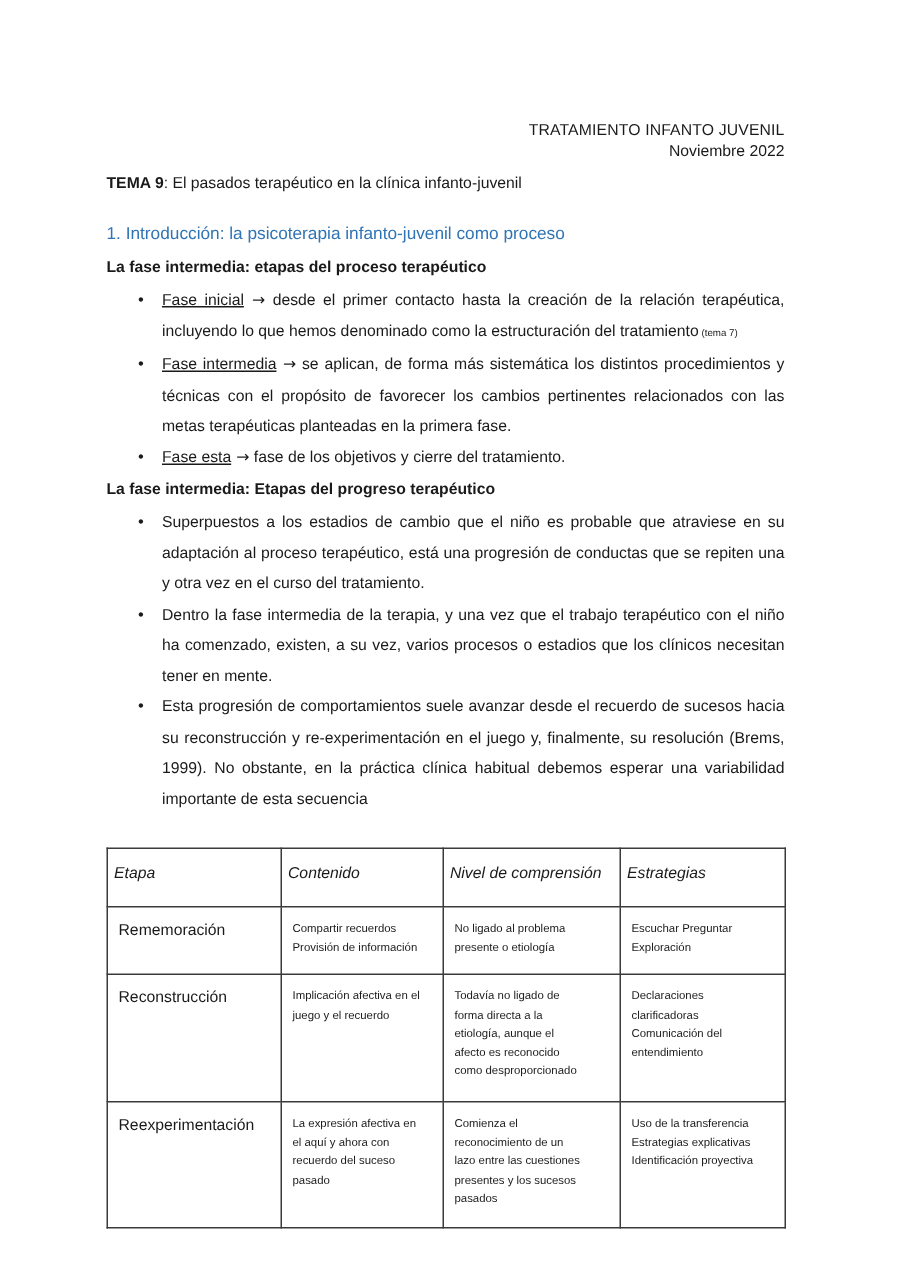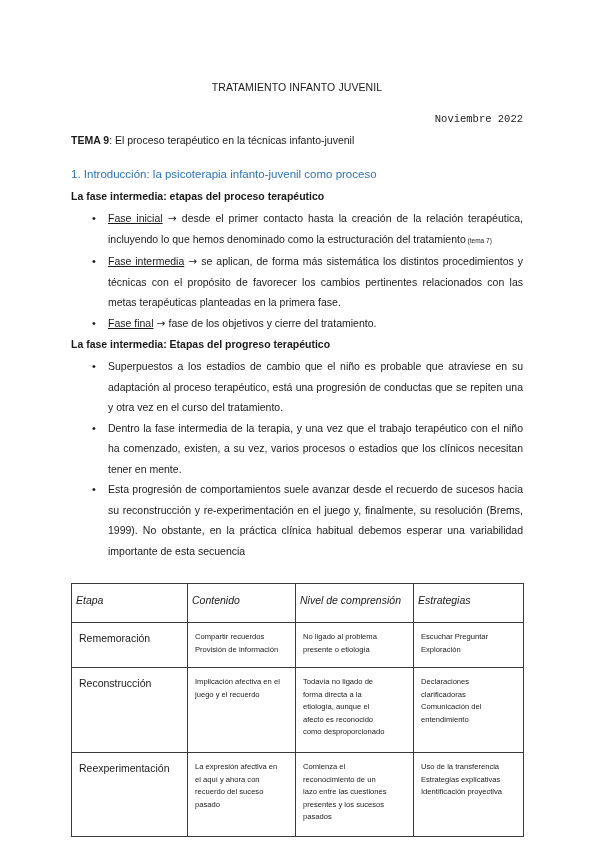--- a/index.html
+++ b/index.html
@@ -25,34 +25,33 @@
   }
   .content {
     position: absolute;
     left: 71px;
     top: 80px;
     width: 452px;
   }
 
   
   .doc-title {
-    text-align: center;
+    text-align: right;
     font-size: 10.5px;
     letter-spacing: 0.1px;
     color: #1a1a1a;
-    margin: 0 0 18px 0;
+    margin: 0 0 0 0;
     line-height: 14px;
   }
   .date-line {
     text-align: right;
     font-size: 10.5px;
     margin: 0 0 7px 0;
     line-height: 14px;
     color: #1a1a1a;
-    font-family: Liberation Mono, monospace;
   }
   .tema-line {
     font-size: 10.5px;
     margin: 0 0 20px 0;
     line-height: 14px;
     color: #1a1a1a;
   }
   .tema-line .b { font-weight: bold; }
 
   
@@ -146,29 +145,29 @@
 </head>
 <body>
 
 <div class="page">
   <div class="content">
 
     <div class="doc-title">TRATAMIENTO INFANTO JUVENIL</div>
 
     <div class="date-line">Noviembre 2022</div>
 
-    <div class="tema-line"><span class="b">TEMA 9</span><span>: El proceso terapéutico en la técnicas infanto-juvenil</span></div>
+    <div class="tema-line"><span class="b">TEMA 9</span><span>: El pasados terapéutico en la clínica infanto-juvenil</span></div>
 
     <div class="section-heading">1. Introducción: la psicoterapia infanto-juvenil como proceso</div>
 
     <div class="sub-heading">La fase intermedia: etapas del proceso terapéutico</div>
     <ul class="bullets" id="list-block1">
         <li><span class="u">Fase inicial</span><span class="arrow"> →</span><span> desde el </span><span class="b">primer contacto</span><span> hasta la creación de la </span><span class="b">relación terapéutica</span><span>, incluyendo lo que hemos denominado como la </span><span class="b">estructuración del tratamiento</span><span class="tiny"> (tema 7)</span></li>
         <li><span class="u">Fase intermedia</span><span class="arrow"> →</span><span> se aplican, de forma más sistemática los distintos </span><span class="b">procedimientos y técnicas</span><span> con el propósito de favorecer los cambios pertinentes relacionados con las metas terapéuticas planteadas en la primera fase.</span></li>
-        <li><span class="u">Fase final</span><span class="arrow"> →</span><span> fase de los </span><span class="b">objetivos</span><span> y </span><span class="b">cierre</span><span> del tratamiento.</span></li>
+        <li><span class="u">Fase esta</span><span class="arrow"> →</span><span> fase de los </span><span class="b">objetivos</span><span> y </span><span class="b">cierre</span><span> del tratamiento.</span></li>
       </ul>
 
     <div class="sub-heading spaced">La fase intermedia: Etapas del progreso terapéutico</div>
     <ul class="bullets" id="list-block2">
         <li><span>Superpuestos a los estadios de cambio que el niño es probable que atraviese en su adaptación al proceso terapéutico, está una </span><span class="b">progresión</span><span> de </span><span class="b">conductas</span><span> que se repiten una y otra vez en el curso del tratamiento.</span></li>
         <li><span>Dentro la fase intermedia de la terapia, y una vez que el trabajo terapéutico con el niño ha comenzado, existen, a su vez, varios procesos o estadios que los clínicos necesitan tener en mente.</span></li>
         <li><span>Esta progresión de comportamientos suele avanzar </span><span class="b">desde el recuerdo</span><span> de sucesos hacia su </span><span class="b">reconstrucción</span><span> y </span><span class="b">re-experimentación</span><span> en el juego y, finalmente, su </span><span class="b">resolución</span><span> (Brems, 1999). No obstante, en la práctica clínica habitual debemos esperar una variabilidad importante de esta secuencia</span></li>
       </ul>
 
     <table class="matrix">

